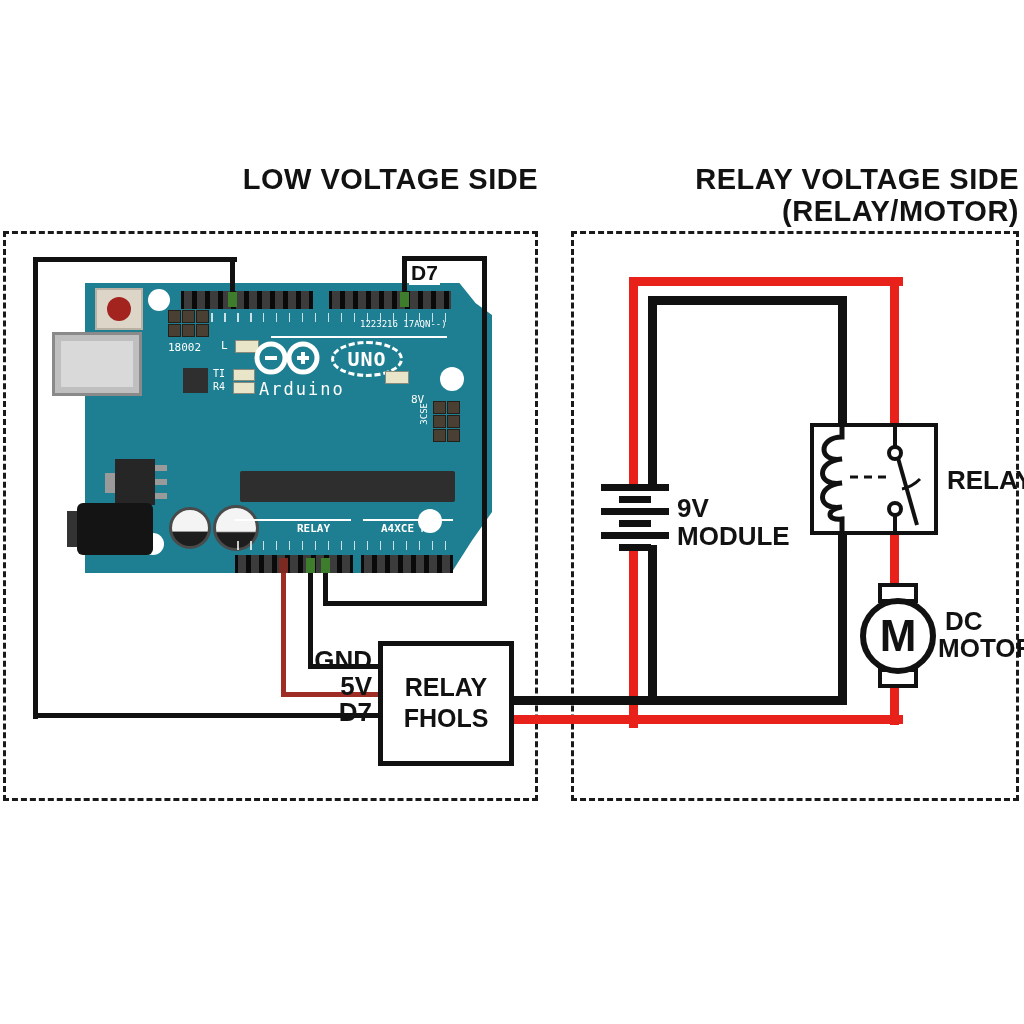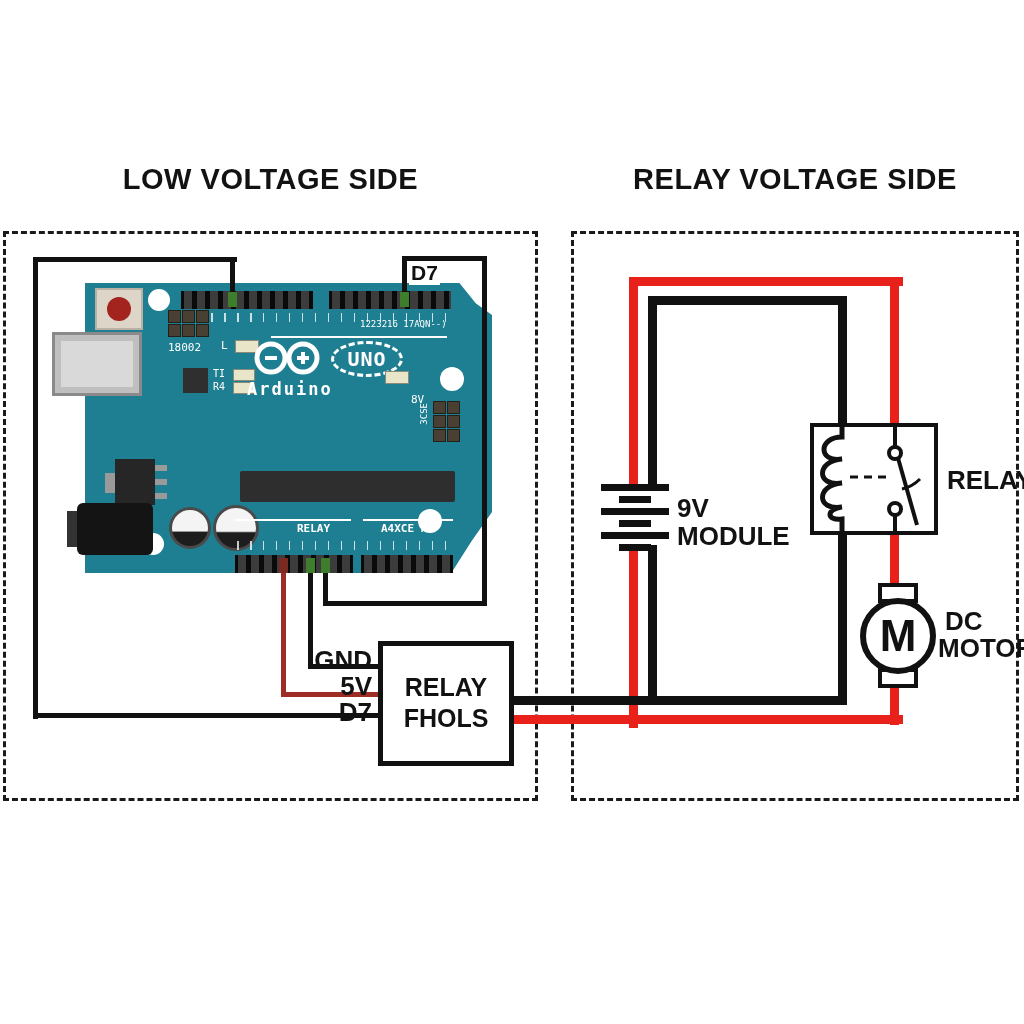--- a/index.html
+++ b/index.html
@@ -1,19 +1,19 @@
 <!DOCTYPE html>
 <html><head>
 <meta charset="utf-8">
 <style>
   html,body{margin:0;padding:0;background:#fff;}
   #canvas{position:relative;width:1024px;height:1024px;background:#fff;overflow:hidden;
           font-family:"Liberation Sans",sans-serif;color:#111;}
   .abs{position:absolute;}
-  .title{position:absolute;text-align:center;font-weight:bold;font-size:29px;line-height:1.12;color:#121212;letter-spacing:.5px;}
+  .title{position:absolute;text-align:right;font-weight:bold;font-size:29px;line-height:1.12;color:#121212;letter-spacing:.5px;}
   .dashbox{position:absolute;border:3px dashed #1a1a1a;background:transparent;box-sizing:border-box;}
   .w{position:absolute;background:#111;}
   .wr{position:absolute;background:#e8211a;}
   .wdr{position:absolute;background:#9e2d26;}
   .plate{position:absolute;background:#111;}
   .biglabel{position:absolute;font-weight:bold;font-size:26px;color:#121212;}
   .pinlabel{position:absolute;font-weight:bold;font-size:26px;color:#121212;text-align:right;width:82px;}
   .whitebox{position:absolute;background:#fff;border:5px solid #111;box-sizing:border-box;}
   
   #board{position:absolute;left:85px;top:283px;width:407px;height:290px;}
@@ -36,20 +36,21 @@
 </head>
 <body>
 
 <div id="canvas">
 
   <div class="title" style="left:3px;top:163px;width:535px;">
     <div>LOW VOLTAGE SIDE</div>
   </div>
   <div class="title" style="left:571px;top:163px;width:448px;">
     <div>RELAY VOLTAGE SIDE</div>
+    <div>(RELAY/MOTOR)</div>
   </div>
 
   <div class="dashbox" style="left:3px;top:231px;width:535px;height:570px;"></div>
   <div class="dashbox" style="left:571px;top:231px;width:448px;height:570px;"></div>
 
   <div id="board">
     <div id="pcb"></div>
 
     <div class="hole" style="left:63px;top:6px;width:22px;height:22px;"></div>
     <div class="hole" style="left:355px;top:84px;width:24px;height:24px;"></div>
@@ -96,21 +97,21 @@
       <circle cx="50" cy="23" r="14" stroke="#fff" stroke-width="5" fill="none"></circle>
       <line x1="12" y1="23" x2="24" y2="23" stroke="#fff" stroke-width="4"></line>
       <line x1="44" y1="23" x2="56" y2="23" stroke="#fff" stroke-width="4"></line>
       <line x1="50" y1="17" x2="50" y2="29" stroke="#fff" stroke-width="4"></line>
     </svg>
 
     <div class="abs" style="left:246px;top:58px;width:72px;height:36px;border:3px dashed #fff;border-radius:50%;box-sizing:border-box;display:flex;align-items:center;justify-content:center;">
       <span class="silk" style="position:static;font-size:20px;font-weight:bold;letter-spacing:1px;">UNO</span>
     </div>
 
-    <div class="silk" style="left:162px;top:96px;font-size:17px;font-weight:bold;letter-spacing:2px;">Arduino</div>
+    <div class="silk" style="left:174px;top:96px;font-size:17px;font-weight:normal;letter-spacing:2px;">Arduino</div>
 
     <div class="ledrect" style="left:300px;top:88px;width:22px;height:11px;"></div>
     <div class="silk" style="left:326px;top:86px;font-size:11px;margin-top:24px;">8V</div>
 
     <div class="silk" style="left:334px;top:120px;font-size:9px;writing-mode:vertical-rl;transform:rotate(180deg);">3CSE</div>
     <div class="icsp" style="left:348px;top:118px;grid-template-columns:repeat(2,11px);grid-template-rows:repeat(3,11px);">
       <div class="pin"></div>
         <div class="pin"></div>
       <div class="pin"></div>
         <div class="pin"></div>

